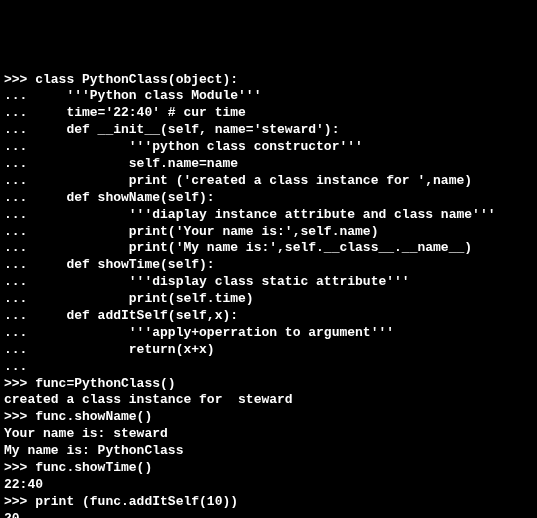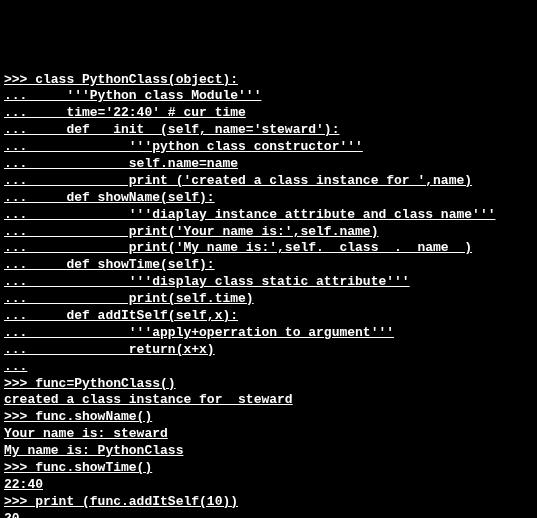--- a/index.html
+++ b/index.html
@@ -12,21 +12,20 @@
       line-height: 1.3;
       white-space: pre;
       width: 537px;
       height: 518px;
       box-sizing: border-box;
       overflow: hidden;
       font-weight: bold;
     }
     .line {
       display: block;
-      text-decoration: underline;
     }
   </style>
 </head>
 <body>
 
 
 
 <div id="terminal"><span class="line">&gt;&gt;&gt; class PythonClass(object):</span><span class="line">...     '''Python class Module'''</span><span class="line">...     time='22:40' # cur time</span><span class="line">...     def __init__(self, name='steward'):</span><span class="line">...             '''python class constructor'''</span><span class="line">...             self.name=name</span><span class="line">...             print ('created a class instance for ',name)</span><span class="line">...     def showName(self):</span><span class="line">...             '''diaplay instance attribute and class name'''</span><span class="line">...             print('Your name is:',self.name)</span><span class="line">...             print('My name is:',self.__class__.__name__)</span><span class="line">...     def showTime(self):</span><span class="line">...             '''display class static attribute'''</span><span class="line">...             print(self.time)</span><span class="line">...     def addItSelf(self,x):</span><span class="line">...             '''apply+operration to argument'''</span><span class="line">...             return(x+x)</span><span class="line">...</span><span class="line">&gt;&gt;&gt; func=PythonClass()</span><span class="line">created a class instance for  steward</span><span class="line">&gt;&gt;&gt; func.showName()</span><span class="line">Your name is: steward</span><span class="line">My name is: PythonClass</span><span class="line">&gt;&gt;&gt; func.showTime()</span><span class="line">22:40</span><span class="line">&gt;&gt;&gt; print (func.addItSelf(10))</span><span class="line">20</span></div>
 
 

